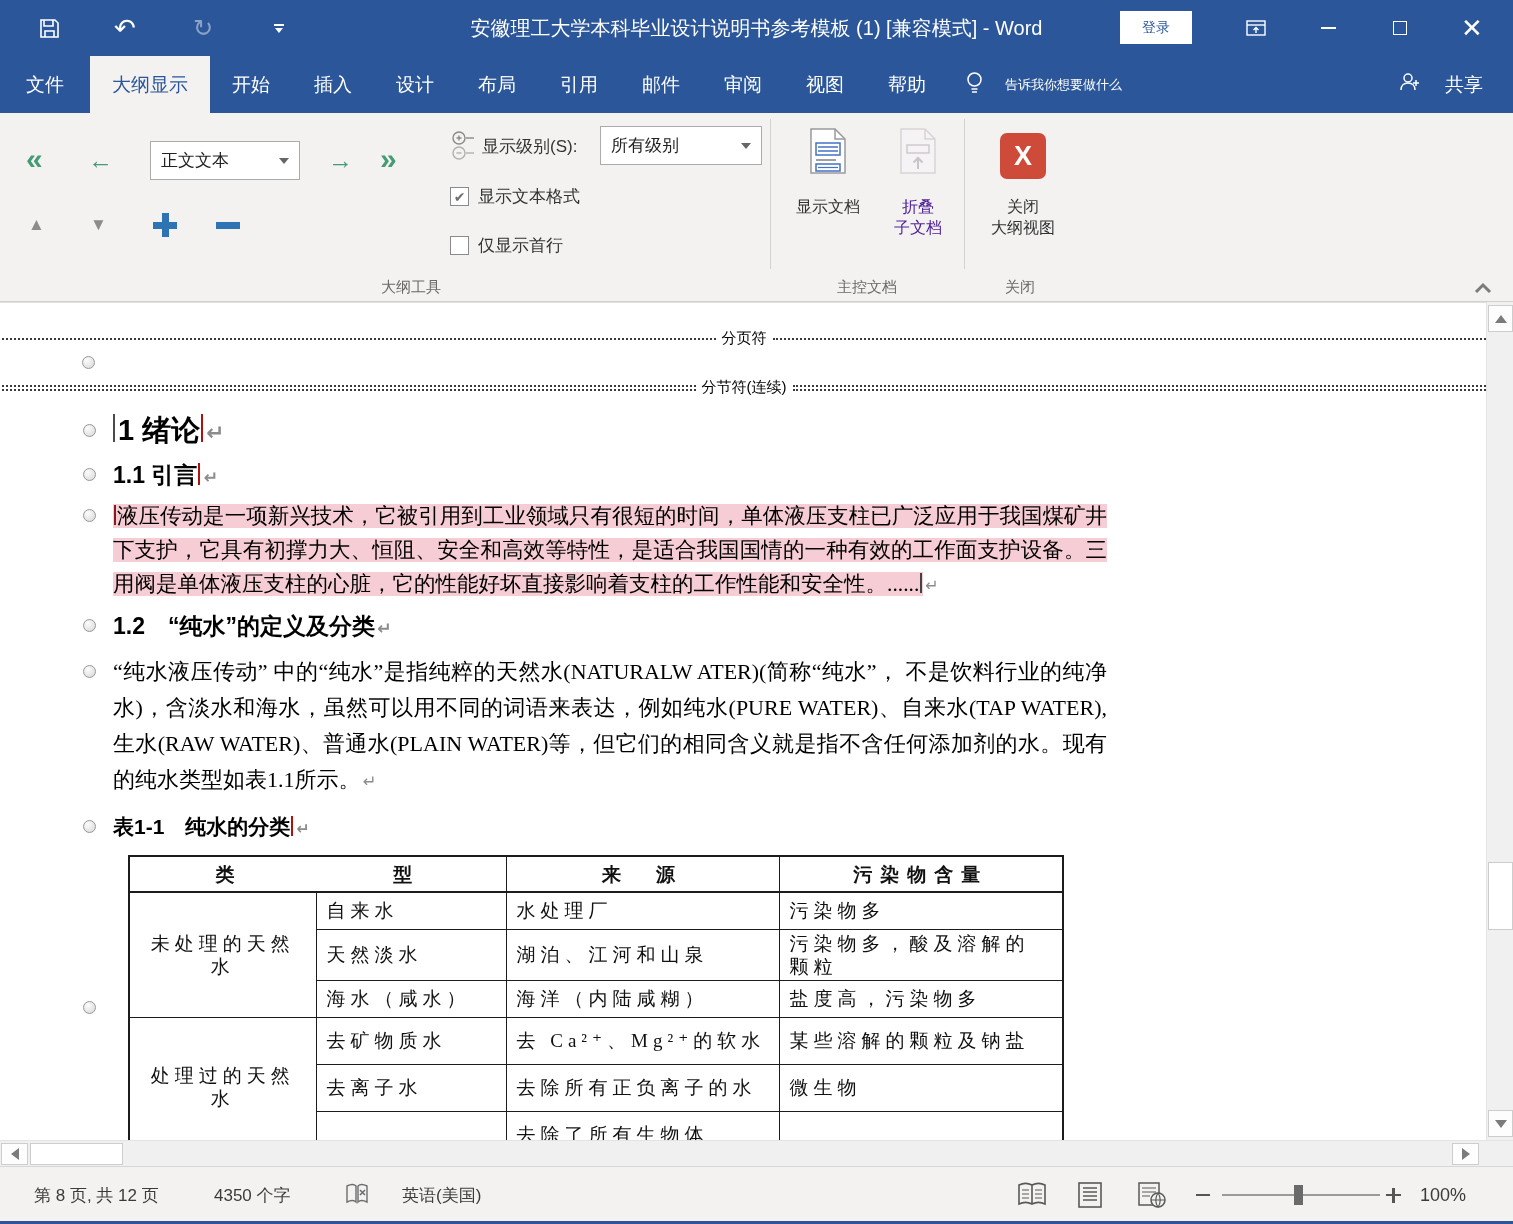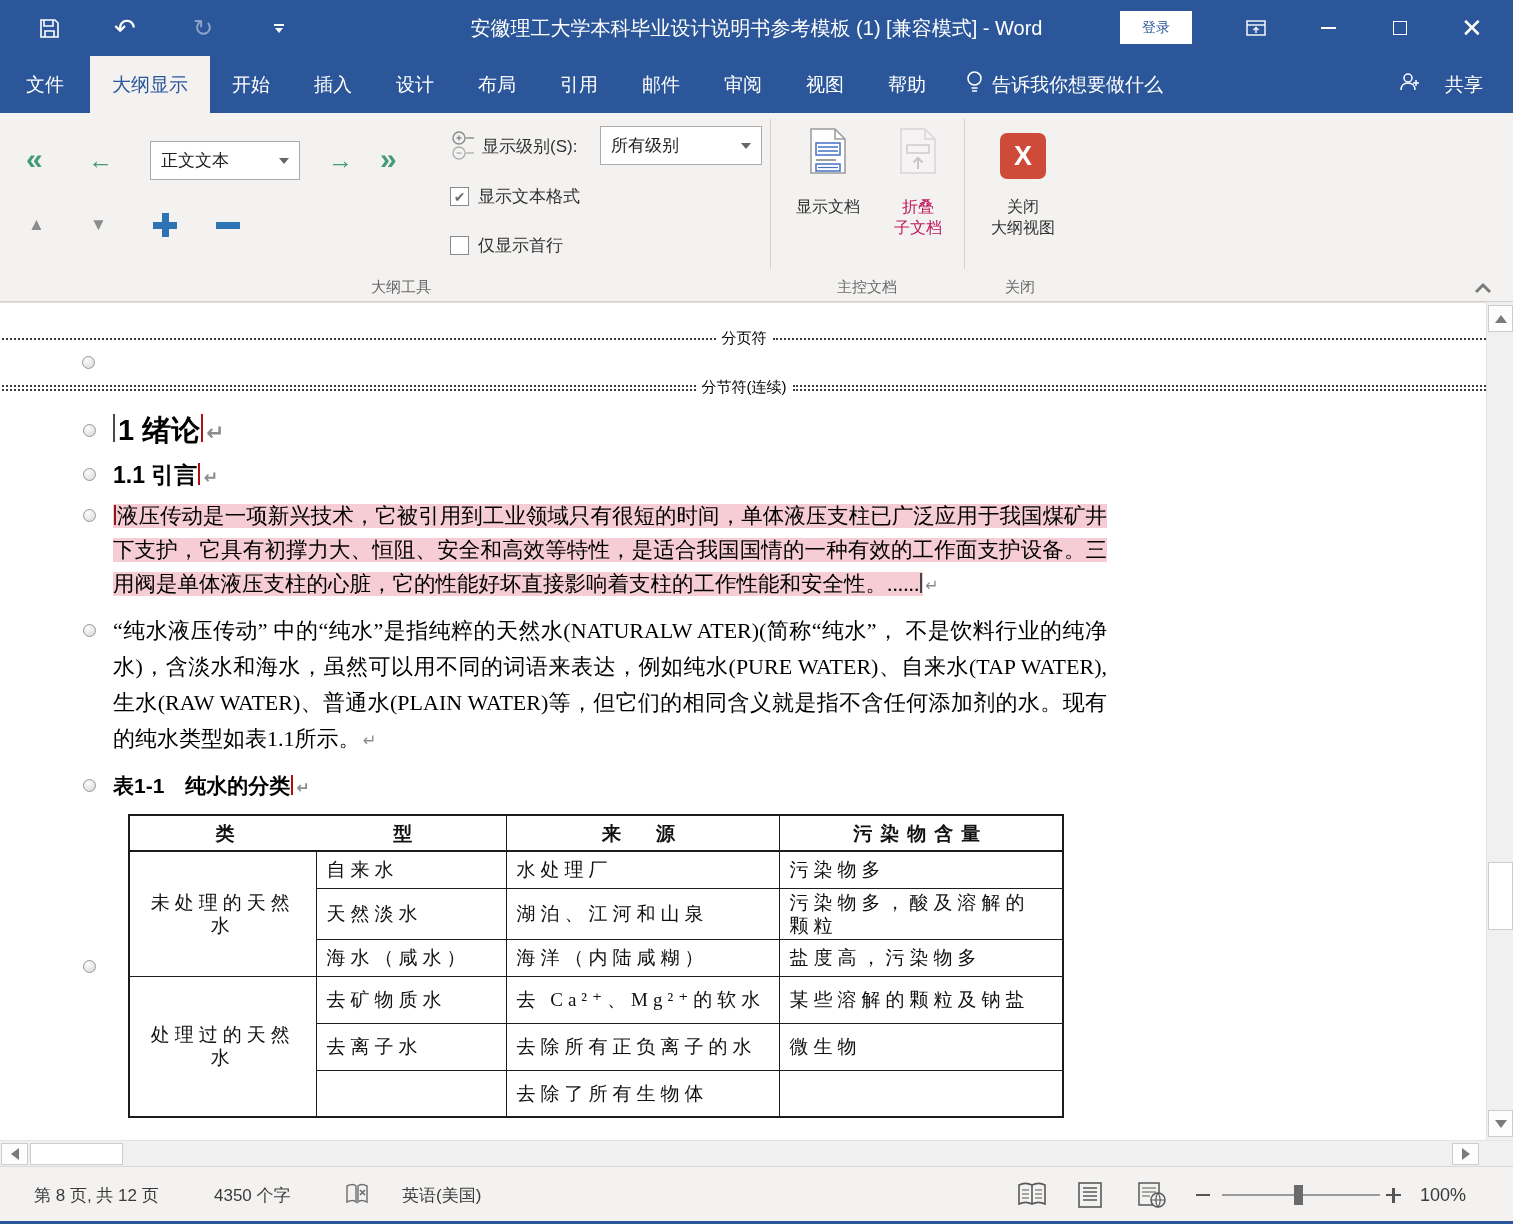--- a/index.html
+++ b/index.html
@@ -22,21 +22,21 @@
   .signin { position:absolute; left:1120px; top:11px; width:72px; height:33px; background:#fff; color:#2b579a; font-size:14px; display:flex; align-items:center; justify-content:center; }
   .winbtn { position:absolute; top:0; width:56px; height:56px; display:flex; align-items:center; justify-content:center; color:#fff; }
   .wb-ribbon { left:1228px; } .wb-min { left:1300px; } .wb-max { left:1372px; } .wb-close { left:1444px; font-size:26px; font-weight:300; }
   .wb-min .g { width:15px; height:2px; background:#fff; }
   .wb-max .g { width:14px; height:14px; border:1.5px solid #fff; }
   
   .tabrow { position:absolute; left:0; top:56px; width:100%; height:57px; background:#2b579a; display:flex; align-items:stretch; color:#fff; font-size:19px; }
   .tab { padding:0 22px; display:flex; align-items:center; cursor:default; white-space:nowrap; }
   .tab.active { background:#f3f2f1; color:#2b579a; }
   .tab.file { padding:0 26px; }
-  .tellme { display:flex; align-items:center; gap:9px; padding:0 18px; font-size:19px;justify-content:center; }
+  .tellme { display:flex; align-items:center; gap:22px; padding:0 18px; font-size:13px;justify-content:center; }
   .share { margin-left:auto; display:flex; align-items:center; gap:24px; padding:0 30px; font-size:19px; }
   
   .ribbon { position:absolute; left:0; top:113px; width:100%; height:189px; background:#f3f2f1; border-bottom:1px solid #d2d0ce; }
   .grouplabel { position:absolute; top:165px; font-size:15px; color:#6a6a6a; text-align:center; }
   .vsep { position:absolute; top:6px; height:150px; width:1px; background:#d4d2d0; }
   .garrow { position:absolute; color:#459b76; font-weight:bold; cursor:default; }
   .gr-dleft  { left:26px;  top:29px; font-size:30px; letter-spacing:-4px; }
   .gr-left   { left:88px;  top:33px; font-size:25px; }
   .gr-right  { left:328px; top:33px; font-size:25px; }
   .gr-dright { left:380px; top:29px; font-size:30px; letter-spacing:-4px; }
@@ -49,21 +49,21 @@
   .plus::after  { content:""; position:absolute; left:9px; top:0; width:7px; height:24px; background:#2e74b5; }
   .minus { position:absolute; left:216px; top:109px; width:24px; height:7px; background:#2e74b5; }
   .sl-icon { position:absolute; left:450px; top:16px; }
   .sl-label { position:absolute; left:482px; top:22px; font-size:17px; color:#333; }
   .selbox { position:absolute; left:600px; top:13px; width:162px; height:39px; background:#fff; border:1px solid #ababab; font-size:17px; color:#222; display:flex; align-items:center; padding:0 10px; }
   .cbrow { position:absolute; display:flex; align-items:center; gap:9px; font-size:17px; color:#333; }
   .cb1 { left:450px; top:72px; } .cb2 { left:450px; top:121px; }
   .cbbox { width:19px; height:19px; background:#fff; border:1px solid #8a8a8a; display:flex; align-items:center; justify-content:center; font-size:14px; color:#6d6d6d; }
   .bigbtn { position:absolute; top:14px; width:84px; text-align:center; font-size:16px; color:#333; cursor:default; }
   .bb-showdoc { left:786px; }
-  .bb-collapse { left:876px; color:#be185d; }
+  .bb-collapse { left:876px; color:#4c1d95; }
   .bb-close { left:976px; width:94px; }
   .bigbtn .ic { height:62px; display:flex; align-items:flex-start; justify-content:center; margin-bottom:8px; }
   .closeicon { width:46px; height:46px; background:#cf4b39; border-radius:7px; color:#fff; font-size:27px; font-weight:bold; display:flex; align-items:center; justify-content:center; }
   .ribbon-collapse { position:absolute; left:1468px; top:163px; width:30px; height:24px; display:flex; align-items:center; justify-content:center; }
   
   .docarea { position:absolute; left:0; top:302px; width:1486px; height:838px; background:#fff; overflow:hidden; border-top:1px solid #e2e0de; }
   .doc-content { position:relative; padding:0 0 0 113px; color:#000; }
   .brk { display:flex; align-items:center; gap:6px; font-size:15px; color:#000; margin-left:-113px; padding-left:2px; position:relative; font-family:"Liberation Sans",sans-serif; }
   .brk .ln { flex:1; border-top:2px dotted #3a3a3a; }
   .brk .dln { flex:1; height:6px; border-top:2px dotted #3a3a3a; border-bottom:2px dotted #3a3a3a; }
@@ -229,21 +229,21 @@
       <span class="tri"></span>
     </div>
     <div class="cbrow cb1">
       <span class="cbbox">✔</span>
       <span>显示文本格式</span>
     </div>
     <div class="cbrow cb2">
       <span class="cbbox"></span>
       <span>仅显示首行</span>
     </div>
-    <div class="grouplabel" style="left:6px;width:770px;padding-left:20px;">大纲工具</div>
+    <div class="grouplabel" style="left:16px;width:770px;padding-left:20px;">大纲工具</div>
 
     <div class="vsep" style="left:770px;"></div>
 
     <div class="bigbtn bb-showdoc">
       <div class="ic">
         <svg width="38" height="48" viewBox="0 0 38 48">
             <path d="M2 2 h24 l10 10 v34 h-34 z" fill="#fff" stroke="#9a9a9a" stroke-width="1.5"></path>
             <path d="M26 2 v10 h10" fill="none" stroke="#9a9a9a" stroke-width="1.5"></path>
             <rect x="7" y="16" width="24" height="12" fill="none" stroke="#4472c4" stroke-width="1.5"></rect>
             <line x1="9" y1="20" x2="29" y2="20" stroke="#4472c4" stroke-width="1.5"></line>
@@ -312,20 +312,24 @@
       <div class="oitem h2">
         <div class="obullet"></div>
         <span>1.1 引言</span><span class="redbar"></span><span class="ret">↵</span>
       </div>
 
       <div class="oitem bodytext p1">
         <div class="obullet"></div>
         <span class="hl"><span class="redbar" style="background:#8b1a1a;"></span><span>液压传动是一项新兴技术，它被引用到工业领域只有很短的时间，单体液压支柱已广泛应用于我国煤矿井下支护，它具有初撑力大、恒阻、安全和高效等特性，是适合我国国情的一种有效的工作面支护设备。三用阀是单体液压支柱的心脏，它的性能好坏直接影响着支柱的工作性能和安全性。......</span><span class="darkbar"></span></span><span class="ret">↵</span>
       </div>
 
+      <div class="oitem h2">
+        <div class="obullet"></div>
+        <span>1.2　“纯水”的定义及分类</span><span class="ret">↵</span>
+      </div>
 
       <div class="oitem bodytext p2">
         <div class="obullet"></div>
         <span>“纯水液压传动” 中的“纯水”是指纯粹的天然水(NATURALW ATER)(简称“纯水”， 不是饮料行业的纯净水)，含淡水和海水，虽然可以用不同的词语来表达，例如纯水(PURE WATER)、自来水(TAP WATER),生水(RAW WATER)、普通水(PLAIN WATER)等，但它们的相同含义就是指不含任何添加剂的水。现有的纯水类型如表1.1所示。</span><span class="ret">↵</span>
       </div>
 
       <div class="oitem tcap">
         <div class="obullet"></div>
         <span>表1-1　纯水的分类</span><span class="redbar"></span><span class="ret">↵</span>
       </div>

